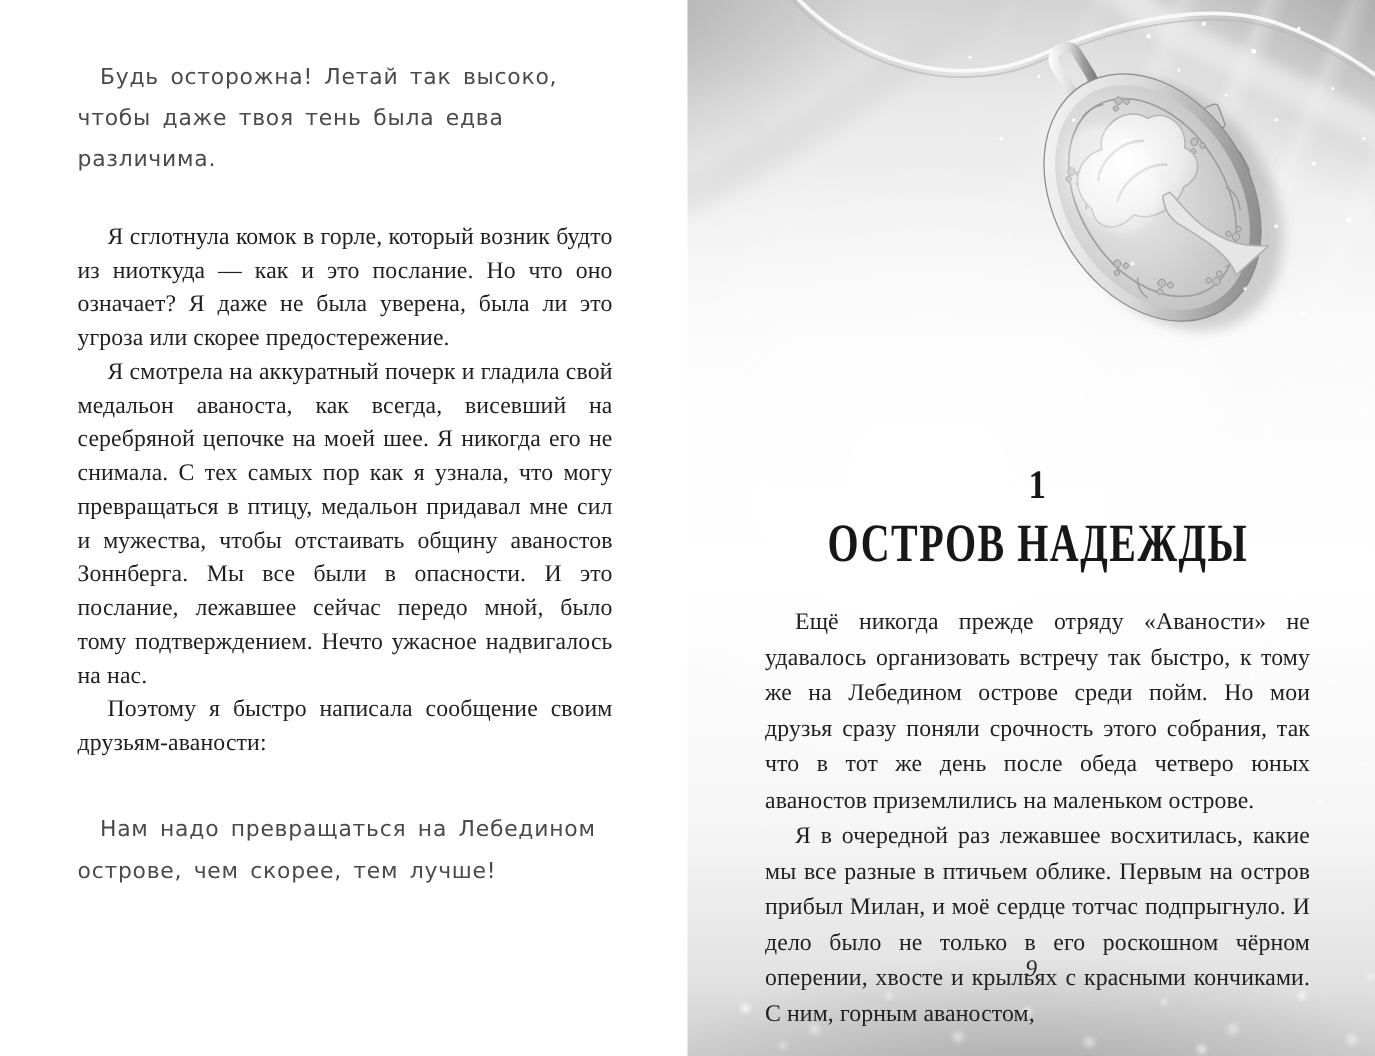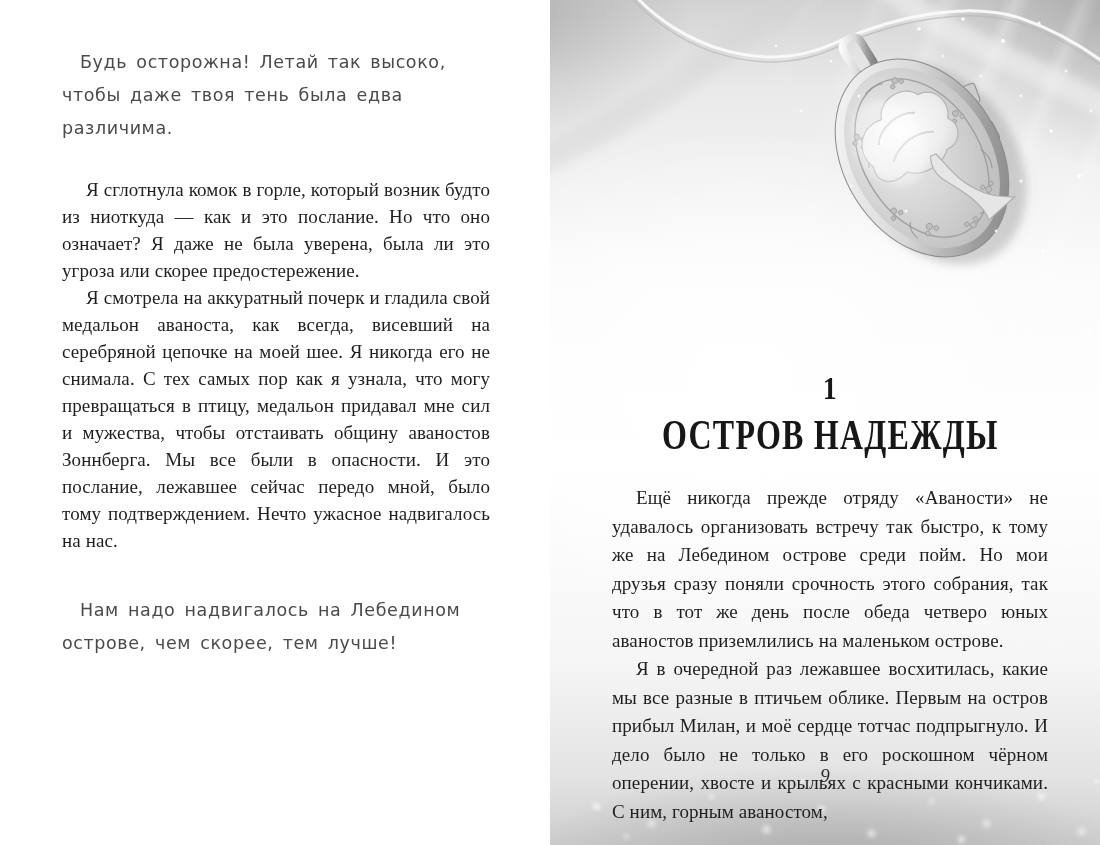--- a/index.html
+++ b/index.html
@@ -116,21 +116,22 @@
 </style>
 </head>
 <body>
 
 <div class="spread">
 
   <div class="page-left">
     <p class="hand">Будь осторожна! Летай так высоко, чтобы даже твоя тень была едва различима.</p>
     <p class="body-par gap-after-note">Я сглотнула комок в горле, который возник будто из ниоткуда — как и это послание. Но что оно означает? Я даже не была уверена, была ли это угроза или скорее предостережение.</p>
     <p class="body-par">Я смотрела на аккуратный почерк и гладила свой медальон аваноста, как всегда, висевший на серебряной цепочке на моей шее. Я никогда его не снимала. С тех самых пор как я узнала, что могу превращаться в птицу, медальон придавал мне сил и мужества, чтобы отстаивать общину аваностов Зоннберга. Мы все были в опасности. И это послание, лежавшее сейчас передо мной, было тому подтверждением. Нечто ужасное надвигалось на нас.</p>
-    <p class="hand note-bottom">Нам надо надвигалось на Лебедином острове, чем скорее, тем лучше!</p>
+    <p class="body-par">Поэтому я быстро написала сообщение своим друзьям-аваности:</p>
+    <p class="hand note-bottom">Нам надо превращаться на Лебедином острове, чем скорее, тем лучше!</p>
   </div>
 
   <div class="page-right">
 
     <div class="rays"></div>
 
     <svg class="locket-svg" width="550" height="845" viewBox="0 0 550 845" xmlns="http://www.w3.org/2000/svg">
       <defs>
         <linearGradient id="rimGrad" x1="0" y1="0" x2="1" y2="1">
           <stop offset="0" stop-color="#fdfdfd"></stop>

